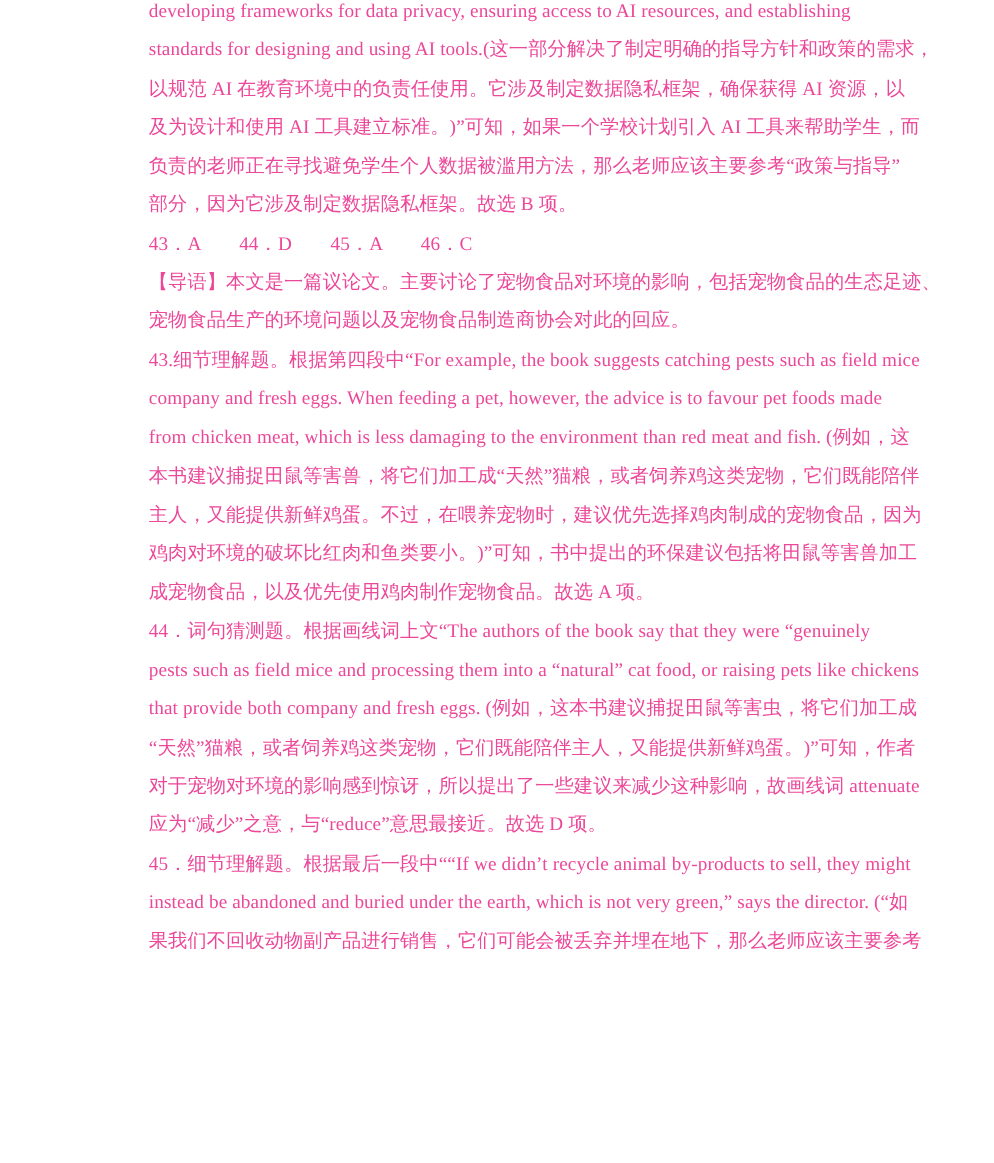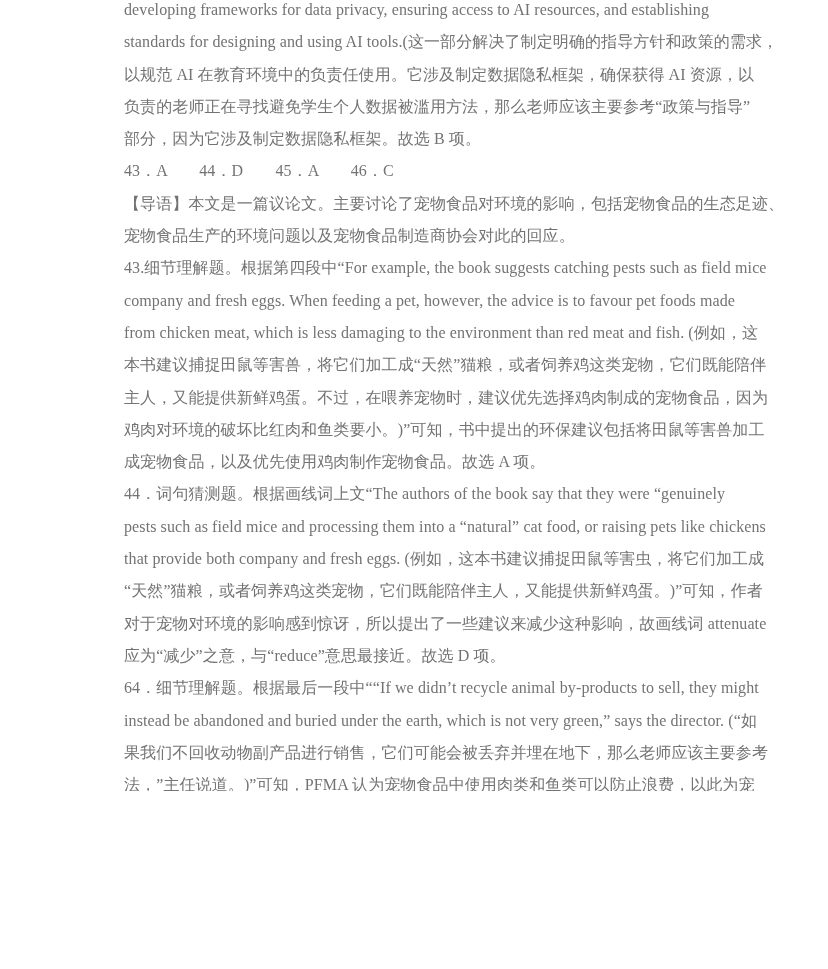--- a/index.html
+++ b/index.html
@@ -7,21 +7,21 @@
     padding: 0;
     background: #ffffff;
   }
   .page {
     position: relative;
     width: 828px;
     height: 791px;
     background: #ffffff;
     overflow: hidden;
     font-family: "Liberation Serif", "DejaVu Serif", serif;
-    color: #737373;
+    color: #ec4899;
   }
   .doc {
     position: absolute;
     left: 124px;
     top: -6px;
     width: 668px;
   }
   .line {
     font-size: 16px;
     line-height: 32.3px;
@@ -37,20 +37,21 @@
 </head>
 <body>
 
 <div class="page">
   <div class="doc">
 
     <div class="para">
       <div class="line">developing frameworks for data privacy, ensuring access to AI resources, and establishing</div>
       <div class="line">standards for designing and using AI tools.(这一部分解决了制定明确的指导方针和政策的需求，</div>
       <div class="line">以规范 AI 在教育环境中的负责任使用。它涉及制定数据隐私框架，确保获得 AI 资源，以</div>
+      <div class="line">及为设计和使用 AI 工具建立标准。)”可知，如果一个学校计划引入 AI 工具来帮助学生，而</div>
       <div class="line">负责的老师正在寻找避免学生个人数据被滥用方法，那么老师应该主要参考“政策与指导”</div>
       <div class="line">部分，因为它涉及制定数据隐私框架。故选 B 项。</div>
     </div>
 
     <div class="para">
       <div class="line">43．A　　44．D　　45．A　　46．C</div>
     </div>
 
     <div class="para">
       <div class="line">【导语】本文是一篇议论文。主要讨论了宠物食品对环境的影响，包括宠物食品的生态足迹、</div>
@@ -70,21 +71,21 @@
     <div class="para">
       <div class="line">44．词句猜测题。根据画线词上文“The authors of the book say that they were “genuinely</div>
       <div class="line">pests such as field mice and processing them into a “natural” cat food, or raising pets like chickens</div>
       <div class="line">that provide both company and fresh eggs. (例如，这本书建议捕捉田鼠等害虫，将它们加工成</div>
       <div class="line">“天然”猫粮，或者饲养鸡这类宠物，它们既能陪伴主人，又能提供新鲜鸡蛋。)”可知，作者</div>
       <div class="line">对于宠物对环境的影响感到惊讶，所以提出了一些建议来减少这种影响，故画线词 attenuate</div>
       <div class="line">应为“减少”之意，与“reduce”意思最接近。故选 D 项。</div>
     </div>
 
     <div class="para">
-      <div class="line">64．细节理解题。根据最后一段中““If we didn’t recycle animal by-products to sell, they might</div>
+      <div class="line">45．细节理解题。根据最后一段中““If we didn’t recycle animal by-products to sell, they might</div>
       <div class="line">instead be abandoned and buried under the earth, which is not very green,” says the director. (“如</div>
       <div class="line">果我们不回收动物副产品进行销售，它们可能会被丢弃并埋在地下，那么老师应该主要参考</div>
       <div class="line">法，”主任说道。)”可知，PFMA 认为宠物食品中使用肉类和鱼类可以防止浪费，以此为宠</div>
       <div class="line">物食品行业辩护。故选 A 项。</div>
     </div>
 
   </div>
 </div>
 
 </body></html>

